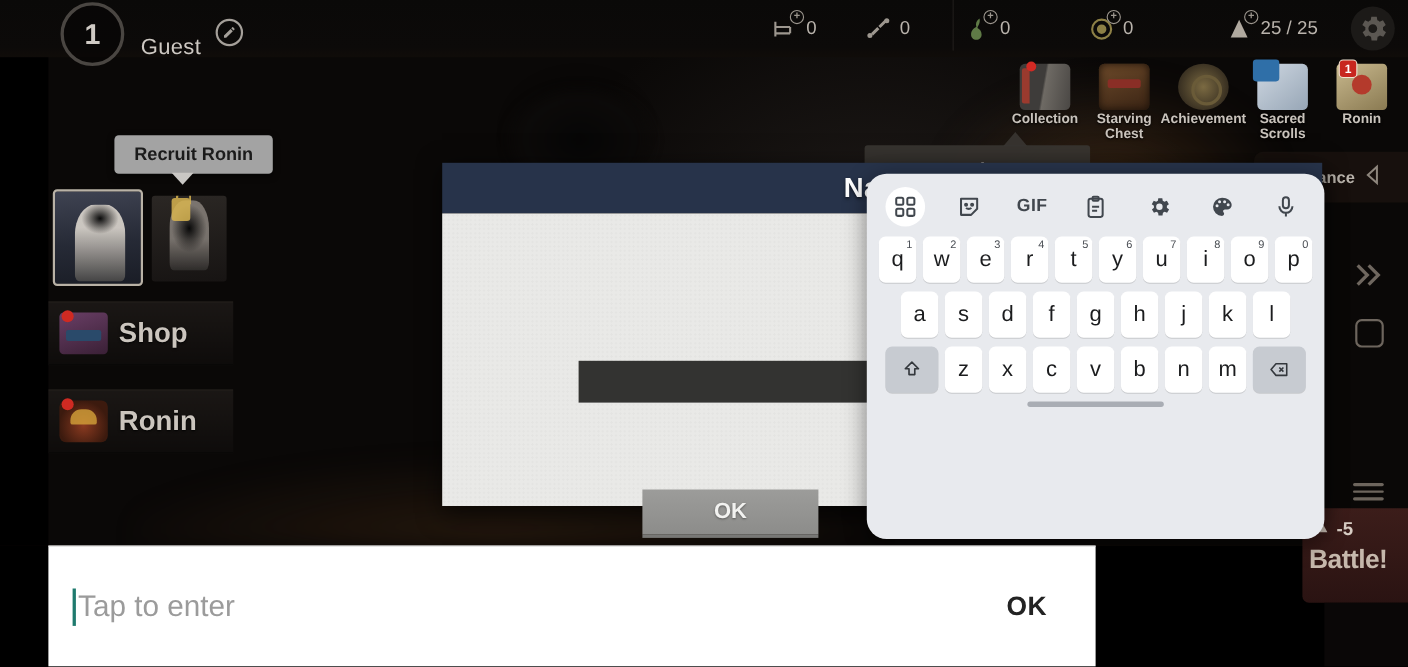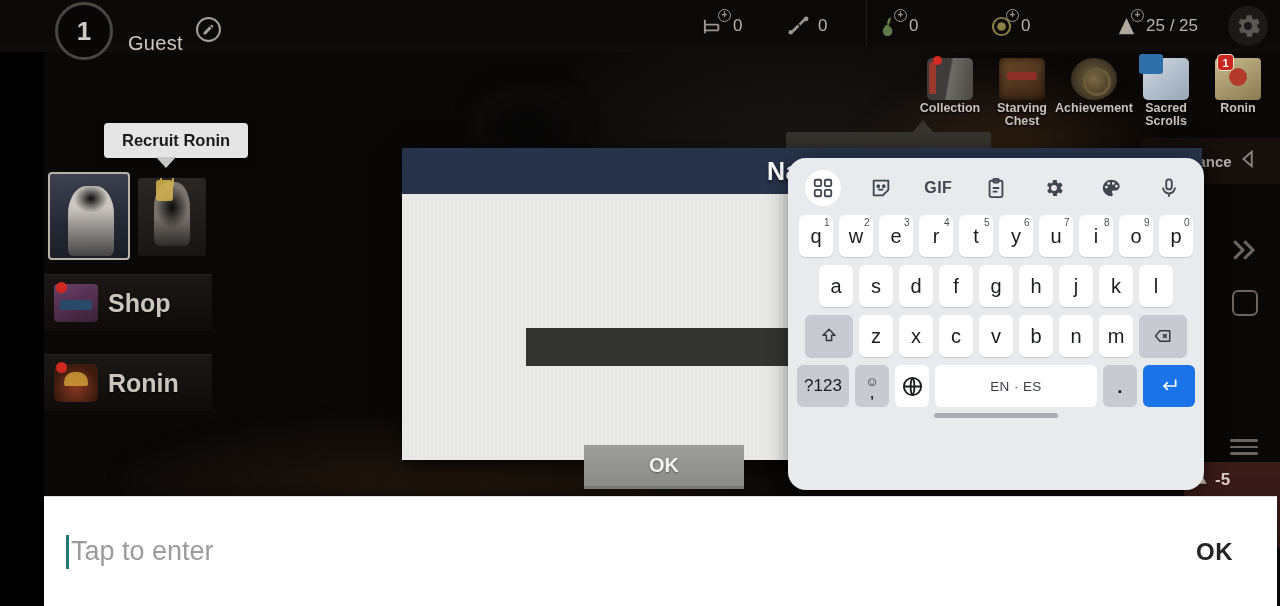--- a/index.html
+++ b/index.html
@@ -182,21 +182,21 @@
   .battle-top svg { width: 20px; height: 20px; }
   .battle-cost { font-size: 17px; font-weight: bold; }
   .battle-text {
     color: #c6b8ac; font-size: 24px; font-weight: bold;
     margin-top: 2px; letter-spacing: -.5px;
   }
 
   
   .tooltip-recruit {
     position: absolute; left: 104px; top: 123px;
-    background: #e5e5e5; color: #1b1b1b;
+    background: #a3a3a3; color: #1b1b1b;
     padding: 8px 18px; border-radius: 4px;
     font-size: 16.5px; font-weight: bold;
     box-shadow: 0 2px 6px rgba(0,0,0,.55);
   }
   .tooltip-recruit:after {
     content: ""; position: absolute; left: 52px; bottom: -10px;
     border-left: 10px solid transparent; border-right: 10px solid transparent;
     border-top: 11px solid #c9c7c4;
   }
   .char-slots { position: absolute; left: 48px; top: 172px; display: flex; align-items: flex-start; gap: 8px; }
@@ -360,21 +360,21 @@
     display:flex; align-items:center; justify-content:center; }
   .key-enter svg { width: 24px; height: 20px; }
   .kb-home {
     margin: 4px auto 0; width: 124px; height: 5px;
     background: #a9adb4; border-radius: 3px;
   }
 
   
   .input-sheet {
     position: absolute; left: 44px; bottom: 0;
-    width: 1233px; height: 110px;
+    width: 952px; height: 110px;
     background: #fff;
     display: flex; align-items: center;
     border-top: 1px solid #dcdcdc;
   }
   .caret {
     width: 3px; height: 34px; background: #1f7a6e; margin-left: 22px;
   }
   .sheet-placeholder {
     color: #9b9b9b; font-size: 27px; margin-left: 2px;
   }
@@ -720,41 +720,20 @@
             <span>m</span>
           </div>
         <div class="key fn wide">
           <svg viewBox="0 0 24 24" fill="none" stroke="#34383d" stroke-width="1.9" stroke-linejoin="round">
               <path d="M8 5h13v14H8L2 12z"></path>
               <path d="M12 9.5l5 5M17 9.5l-5 5"></path>
             </svg>
         </div>
       </div>
 
-      <div class="kb-row4">
-        <div class="key-sym">?123</div>
-        <div class="key-emoji">
-          <span class="e-top">☺</span>
-          <span class="e-bot">,</span>
-        </div>
-        <div class="key-globe">
-          <svg width="23" height="23" viewBox="0 0 24 24" fill="none" stroke="#1b1c1e" stroke-width="1.9">
-              <circle cx="12" cy="12" r="9"></circle>
-              <path d="M3 12h18M12 3c2.6 3 2.6 15 0 18M12 3c-2.6 3-2.6 15 0 18"></path>
-            </svg>
-        </div>
-        <div class="key-space">EN · ES</div>
-        <div class="key-period">.</div>
-        <div class="key-enter">
-          <svg viewBox="0 0 24 24" fill="none" stroke="#fff" stroke-width="2" stroke-linejoin="round" stroke-linecap="round">
-              <path d="M20 5v7H6"></path>
-              <path d="M10 8l-4 4 4 4"></path>
-            </svg>
-        </div>
-      </div>
 
       <div class="kb-home"></div>
     </div>
   </div>
 
   <div class="side-black-l"></div>
   <div class="side-black-r"></div>
   <div class="input-sheet">
     <div class="caret"></div>
     <div class="sheet-placeholder">Tap to enter</div>

